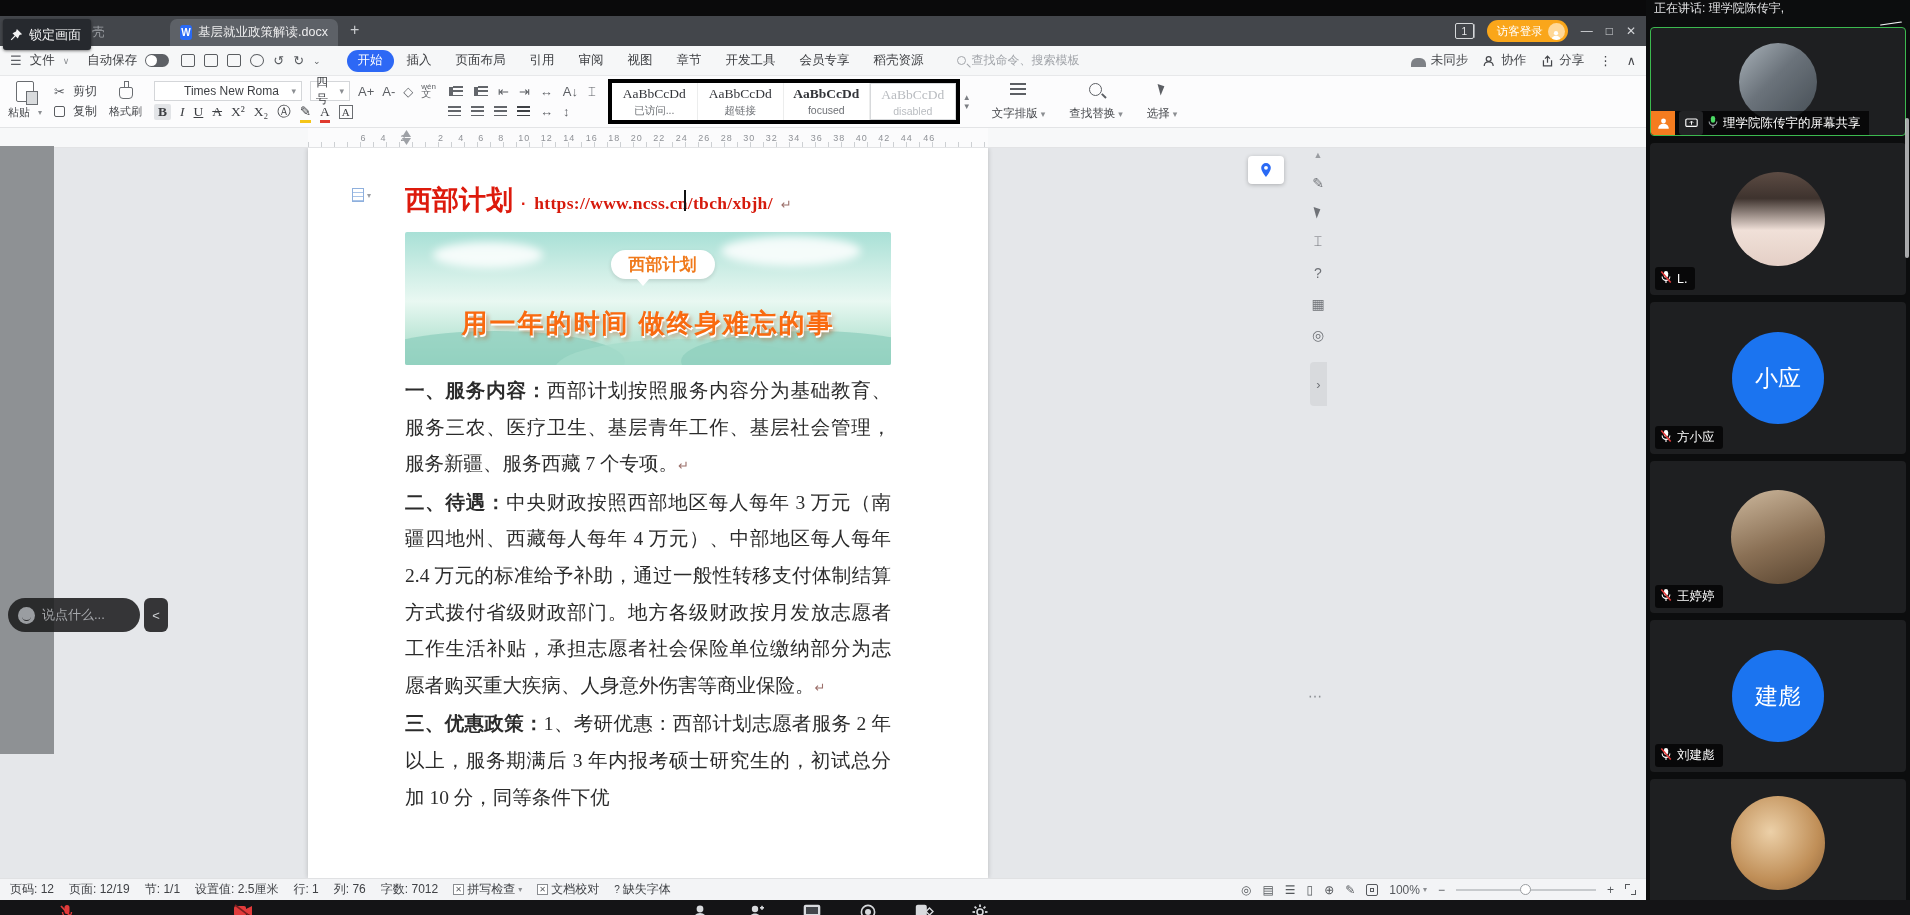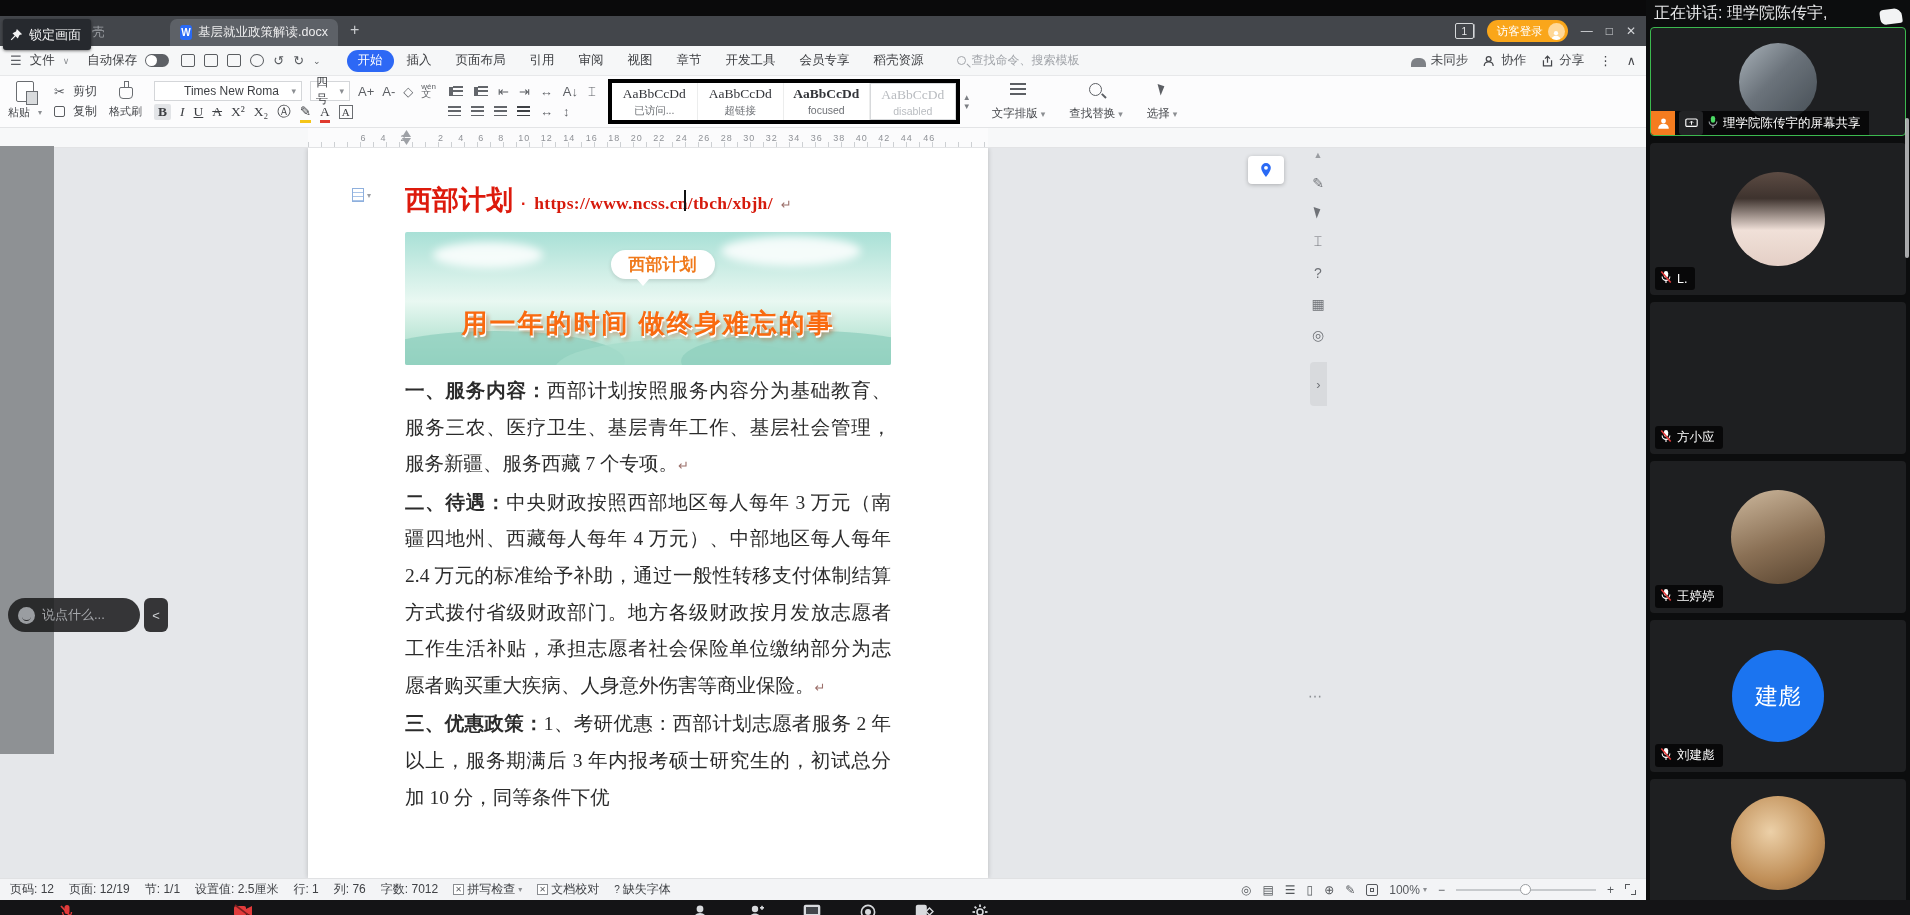--- a/index.html
+++ b/index.html
@@ -178,21 +178,21 @@
   .chat-ph { color:#a6a8ac; font-size:13px; }
   .chat-col { height:34px; width:24px; background:rgba(28,28,30,.88); border-radius:6px;
     display:flex; align-items:center; justify-content:center; color:#cfd1d4; font-size:13px; }
 
   
   #bottom-strip { position:absolute; left:0; top:900px; width:1910px; height:15px; background:#141416; overflow:hidden; z-index:25; }
   .bs-ic { position:absolute; top:4px; }
 
   
   #sidebar { position:absolute; left:1646px; top:0; width:264px; height:915px; background:#0c0d0e; }
-  .sb-head { height:24px; display:flex; align-items:flex-end; padding:0 8px; color:#e6e7e8; font-size:16px; gap:6px; }
+  .sb-head { height:24px; display:flex; align-items:flex-start; padding:0 8px; color:#e6e7e8; font-size:12px; gap:6px;flex-direction:column; }
   .sb-logo { margin-left:auto; width:22px; height:15px; background:#f2f3f4; border-radius:4px 8px 2px 6px; transform:rotate(-8deg); }
   .tiles { padding:3px 4px; display:flex; flex-direction:column; gap:7px; }
   .tile { position:relative; width:256px; background:#1e1f21; border-radius:4px; overflow:hidden; }
   .tile.active { border:1.5px solid #3cb94f; }
   .t1 { height:109px; } .tmid { height:152px; } .t6 { height:127px; }
   .avatar { border-radius:50%; position:absolute; left:50%; top:50%; transform:translate(-50%,-50%); }
   .av-photo1 { width:78px; height:78px; background:linear-gradient(135deg,#aab3ba 0%,#6b737b 45%,#454d54 100%); }
   .av-girl { width:94px; height:94px; background:linear-gradient(180deg,#5c4b43 0%,#3e332e 28%,#f0e0d8 62%,#e4cfc6 100%); }
   .av-room { width:94px; height:94px; background:linear-gradient(160deg,#cdb89d 0%,#8a7055 55%,#57432f 100%); }
   .av-cat { width:94px; height:94px; background:radial-gradient(circle at 42% 38%,#ecd0a8 0%,#c08f58 60%,#8a5f35 100%); }
@@ -618,20 +618,21 @@
           <svg width="12" height="14" viewBox="0 0 14 16">
               <rect x="4.5" y="1" width="5" height="8" rx="2.5" fill="#fff"></rect>
               <path d="M2.5 7.5a4.5 4.5 0 0 0 9 0" stroke="#fff" fill="none" stroke-width="1.3"></path>
               <line x1="7" y1="12" x2="7" y2="15" stroke="#fff" stroke-width="1.3"></line>
               <line x1="1.5" y1="1.5" x2="12.5" y2="14.5" stroke="#e23b3b" stroke-width="1.8"></line>
             </svg></span>
         <span>L.</span>
       </div>
     </div>
     <div class="tile tmid">
+      <span class="avatar av-init">小应</span>
       <div class="plabel">
         <span>
           <svg width="12" height="14" viewBox="0 0 14 16">
               <rect x="4.5" y="1" width="5" height="8" rx="2.5" fill="#fff"></rect>
               <path d="M2.5 7.5a4.5 4.5 0 0 0 9 0" stroke="#fff" fill="none" stroke-width="1.3"></path>
               <line x1="7" y1="12" x2="7" y2="15" stroke="#fff" stroke-width="1.3"></line>
               <line x1="1.5" y1="1.5" x2="12.5" y2="14.5" stroke="#e23b3b" stroke-width="1.8"></line>
             </svg></span>
         <span>方小应</span>
       </div>

